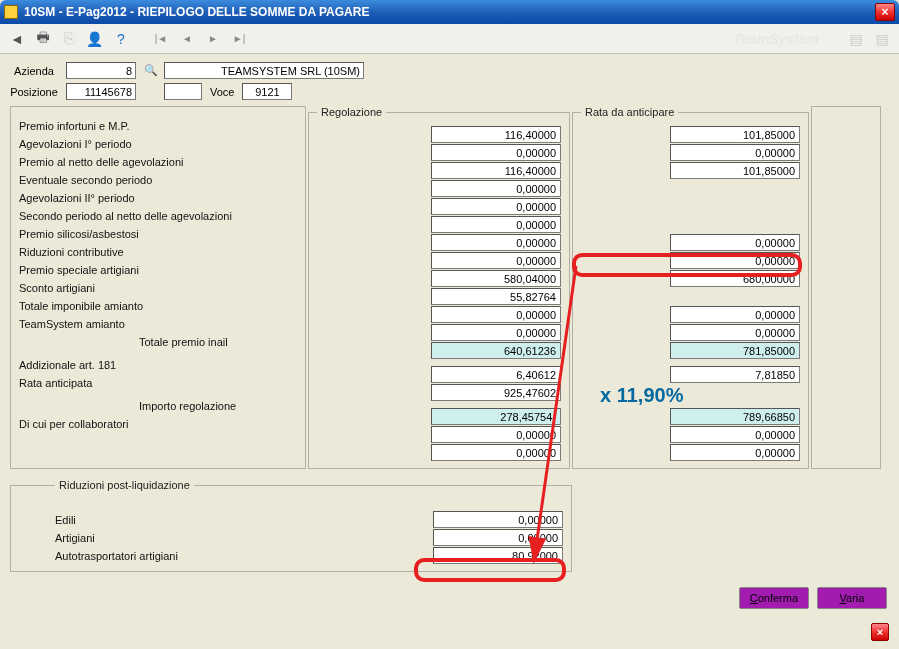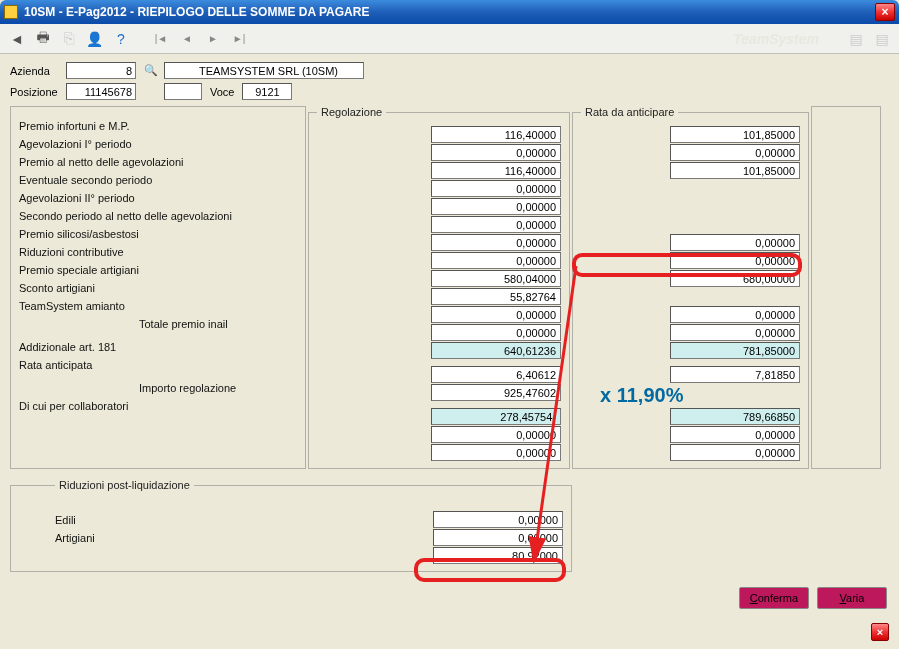--- a/index.html
+++ b/index.html
@@ -77,32 +77,32 @@
   .content {
     padding: 8px 10px;
     position: relative;
   }
   .header-row {
     display: flex;
     align-items: center;
     gap: 8px;
     margin-bottom: 4px;
   }
-  .lbl { min-width: 48px; }
+  .lbl { min-width: 48px; text-align: center; }
   input.sunken {
     border: 1px solid #7a7a7a;
     border-top-color:#555; border-left-color:#555;
     background: #fff;
     padding: 1px 3px;
     height: 17px;
     font-size: 11px;
     font-family: Tahoma, Arial, sans-serif;
     text-align: right;
   }
-  input.sunken.left { text-align: center; padding-left: 12px; }
+  input.sunken.left { text-align: right; padding-left: 12px; }
   .lookup { width:12px; text-align:center; color:#666; }
   .body-wrap {
     display: flex;
     gap: 2px;
     margin-top: 6px;
   }
   
   fieldset {
     border: 1px solid #b0b0a8;
     padding: 8px 8px 6px 8px;
@@ -161,21 +161,21 @@
   .footer {
     position: absolute;
     right: 12px;
     bottom: 40px;
     display: flex;
     gap: 8px;
   }
   .btn {
     min-width: 70px;
     height: 22px;
-    background: #be185d;
+    background: #a21caf;
     border: 1px solid #888;
     border-radius: 2px;
     font-size: 11px;
     cursor: pointer;
     padding: 0 10px;
   }
   .btn u { text-decoration: underline; }
   
   .corner-close {
     position: absolute;
@@ -273,20 +273,23 @@
       <div class="row">
           <span class="row-label">Riduzioni contributive</span>
         </div>
       <div class="row">
           <span class="row-label">Premio speciale artigiani</span>
         </div>
       <div class="row">
           <span class="row-label">Sconto artigiani</span>
         </div>
       <div class="row">
+          <span class="row-label">Totale imponibile amianto</span>
+        </div>
+      <div class="row">
           <span class="row-label">TeamSystem amianto</span>
         </div>
       <div class="row">
           <span class="row-label sub">Totale premio inail</span>
         </div>
       <div class="row gap">
           <span class="row-label">Addizionale art. 181</span>
         </div>
       <div class="row">
           <span class="row-label">Rata anticipata</span>
@@ -412,20 +415,21 @@
     <legend>Riduzioni post-liquidazione</legend>
     <div class="post-row" style="margin-top:12px">
       <span class="row-label">Edili</span>
       <input class="num-input" value="0,00000" style="">
     </div>
     <div class="post-row">
       <span class="row-label">Artigiani</span>
       <input class="num-input" value="0,00000" style="">
     </div>
     <div class="post-row">
+      <span class="row-label">Autotrasportatori artigiani</span>
       <input class="num-input" value="80,92000" style="">
     </div>
   </fieldset>
 
   <div class="callout-box" style="left:572px; top:199px; width:230px; height:24px;"></div>
   <div class="callout-box" style="left:414px; top:504px; width:152px; height:24px;"></div>
   <svg class="arrow" style="left:0; top:0;" width="899" height="600">
     <defs>
       <marker id="ah" markerWidth="10" markerHeight="10" refX="8" refY="3" orient="auto">
         <path d="M0,0 L0,6 L9,3 z" fill="#e62020"></path>

